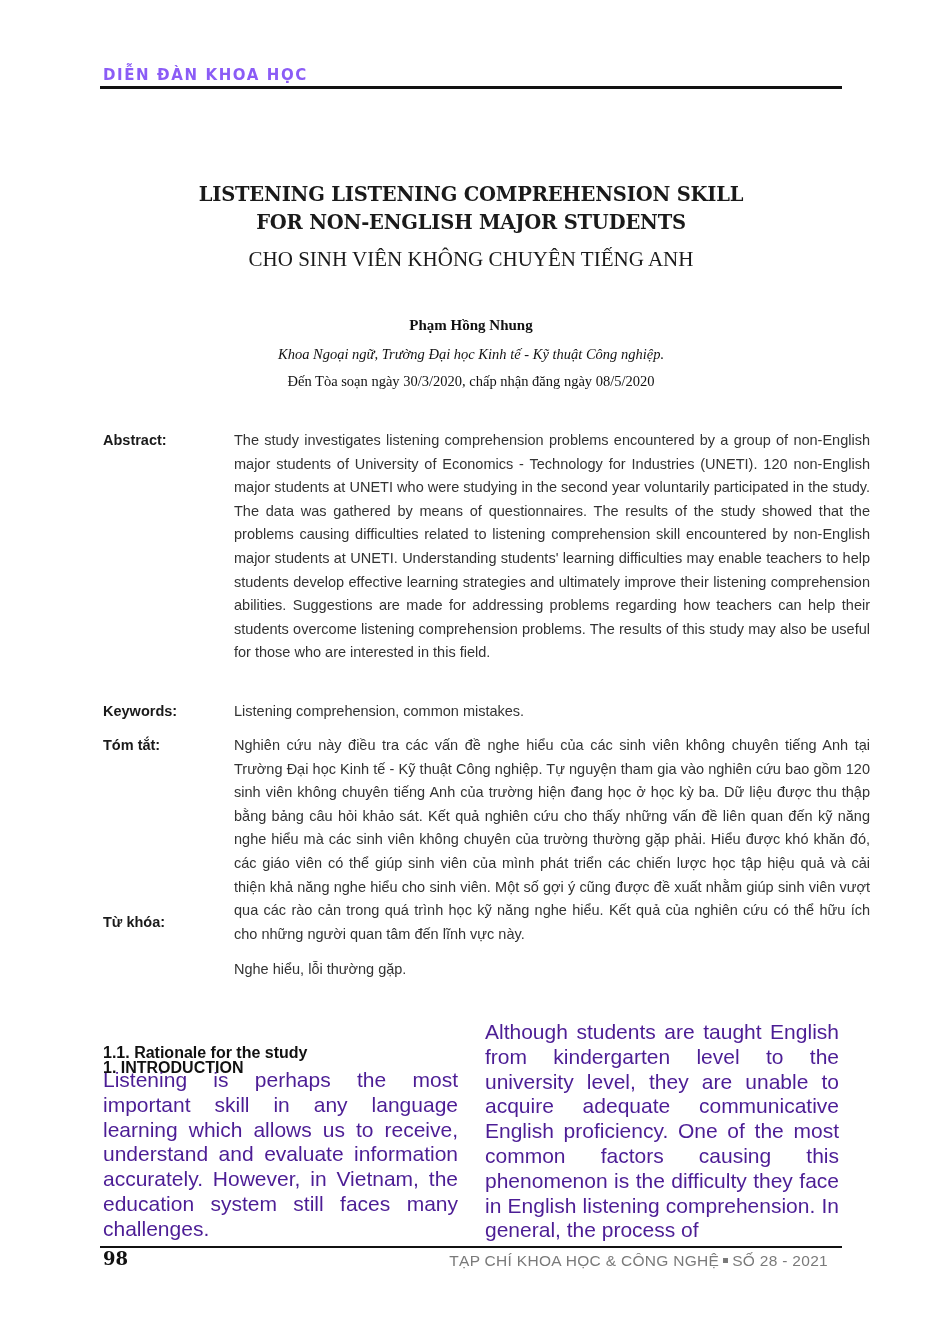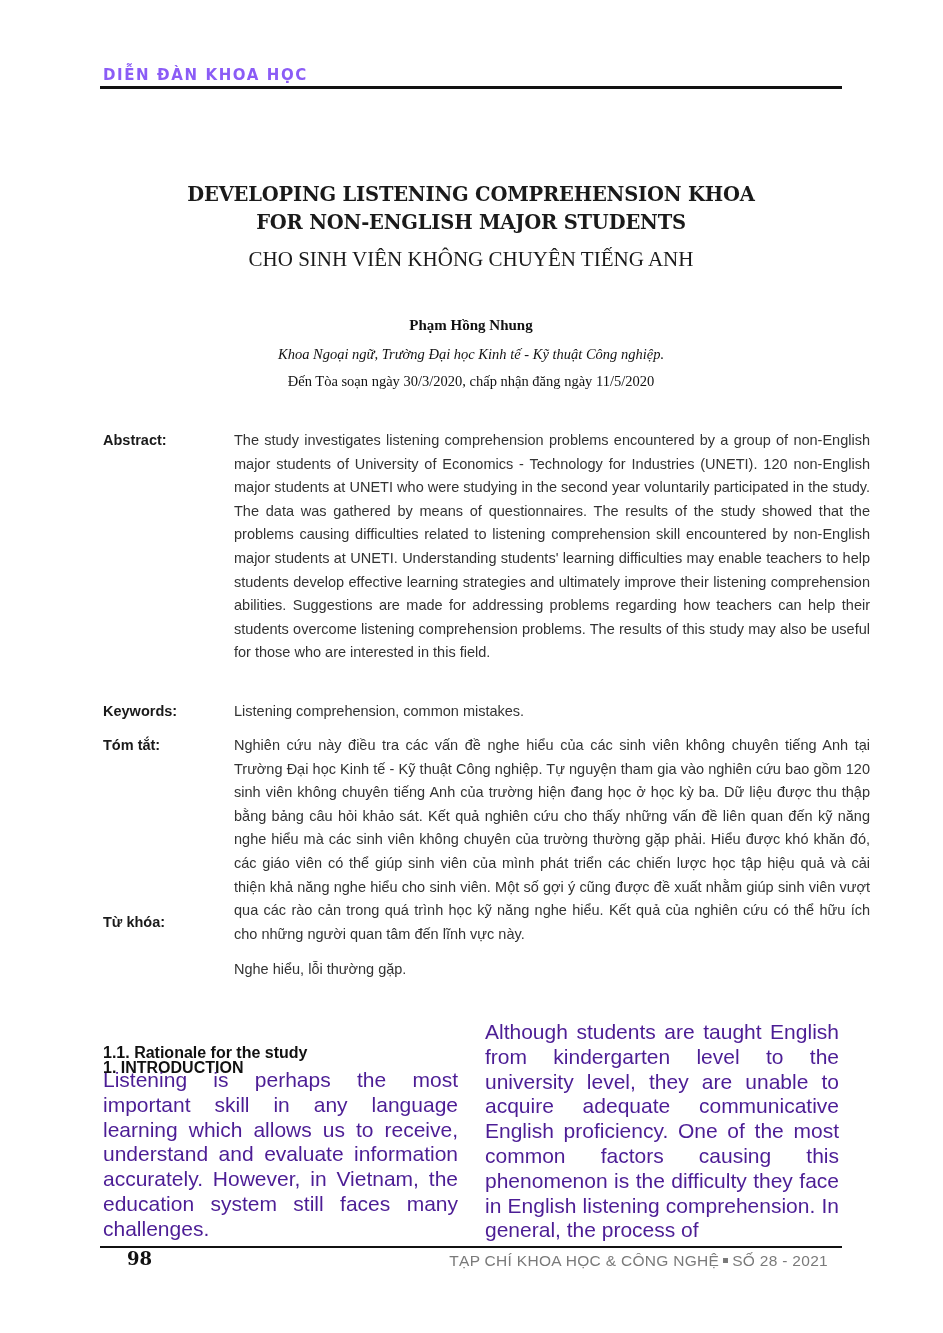--- a/index.html
+++ b/index.html
@@ -13,41 +13,41 @@
   .affil { left: 100px; width: 742px; text-align: center; top: 346px; font-family: "Liberation Serif", serif; font-style: italic; font-size: 14.5px; }
   .dates { left: 100px; width: 742px; text-align: center; top: 373px; font-family: "Liberation Serif", serif; font-size: 14.5px; }
   .label { left: 103px; font-family: "Liberation Sans", sans-serif; font-weight: bold; font-size: 14.5px; color: #1a1a1a; }
   .para { left: 201px; width: 636px; font-family: "Liberation Sans", sans-serif; font-size: 14.5px; line-height: 23.6px; text-align: justify; color: #333; margin-left: 33px; }
   .h1 { left: 103px; top: 1019px; font-family: "Liberation Sans", sans-serif; font-weight: bold; font-size: 16px; margin-top: 40px; }
   .h2 { left: 103px; top: 1044px; font-family: "Liberation Sans", sans-serif; font-weight: bold; font-size: 16px; }
   .col-text { font-family: Liberation Sans, sans-serif; font-size: 21px; line-height: 24.8px; text-align: justify; color: #4c1d95; }
   .col-left { left: 103px; top: 1068px; width: 355px; }
   .col-right { left: 485px; top: 1020px; width: 354px; }
   .footer-rule { left: 100px; top: 1246px; width: 742px; height: 1.5px; background: #111; }
-  .page-num { left: 103px; top: 1248px; font-family: "DejaVu Serif", serif; font-weight: bold; font-size: 18px; margin-left: 24px; }
+  .page-num { left: 103px; top: 1248px; font-family: "DejaVu Serif", serif; font-weight: bold; font-size: 18px; }
   .journal { right: 115px; top: 1252px; font-family: "Liberation Sans", sans-serif; font-size: 15.5px; color: #7a7a7a; letter-spacing: 0.3px; }
   .bullet-sq { display: inline-block; width: 5px; height: 5px; background: #7a7a7a; margin: 0 4px 2px 4px; vertical-align: middle; }
 </style>
 </head>
 <body>
 
 <div class="abs header-label">DIỄN ĐÀN KHOA HỌC</div>
 <div class="abs header-rule"></div>
 
 <div class="abs title-en">
-  <div>DEVELOPING LISTENING COMPREHENSION KHOA</div>
+  <div>LISTENING LISTENING COMPREHENSION SKILL</div>
   <div>FOR NON-ENGLISH MAJOR STUDENTS</div>
 </div>
 <div class="abs title-vi">
   <div>CHO SINH VIÊN KHÔNG CHUYÊN TIẾNG ANH</div>
 </div>
 
 <div class="abs author">Phạm Hồng Nhung</div>
 <div class="abs affil">Khoa Ngoại ngữ, Trường Đại học Kinh tế - Kỹ thuật Công nghiệp.</div>
-<div class="abs dates">Đến Tòa soạn ngày 30/3/2020, chấp nhận đăng ngày 11/5/2020</div>
+<div class="abs dates">Đến Tòa soạn ngày 30/3/2020, chấp nhận đăng ngày 08/5/2020</div>
 
 <div class="abs label" style="top:432px;">Abstract:</div>
 <div class="abs para" style="top:429px;">The study investigates listening comprehension problems encountered by a group of non-English major students of University of Economics - Technology for Industries (UNETI). 120 non-English major students at UNETI who were studying in the second year voluntarily participated in the study. The data was gathered by means of questionnaires. The results of the study showed that the problems causing difficulties related to listening comprehension skill encountered by non-English major students at UNETI. Understanding students' learning difficulties may enable teachers to help students develop effective learning strategies and ultimately improve their listening comprehension abilities.   Suggestions are made for addressing problems regarding how teachers can help their students overcome listening comprehension problems. The results of this study may also be useful for those who are interested in this field.</div>
 
 <div class="abs label" style="top:703px;">Keywords:</div>
 <div class="abs para" style="top:700px;">Listening comprehension, common mistakes.</div>
 
 <div class="abs label" style="top:737px;">Tóm tắt:</div>
 <div class="abs para" style="top:734px;">Nghiên cứu này điều tra các vấn đề nghe hiểu của các sinh viên không chuyên tiếng Anh tại Trường Đại học Kinh tế - Kỹ thuật Công nghiệp. Tự nguyện tham gia vào nghiên cứu bao gồm 120 sinh viên không chuyên tiếng Anh của trường hiện đang học ở học kỳ ba. Dữ liệu được thu thập bằng bảng câu hỏi khảo sát. Kết quả nghiên cứu cho thấy những vấn đề liên quan đến kỹ năng nghe hiểu mà các sinh viên không chuyên của trường thường gặp phải. Hiểu được khó khăn đó, các giáo viên có thể giúp sinh viên của mình phát triển các chiến lược học tập hiệu quả và cải thiện khả năng nghe hiểu cho sinh viên. Một số gợi ý cũng được đề xuất nhằm giúp sinh viên vượt qua các rào cản trong quá trình học kỹ năng nghe hiểu. Kết quả của nghiên cứu có thể hữu ích cho những người quan tâm đến lĩnh vực này.</div>
 

